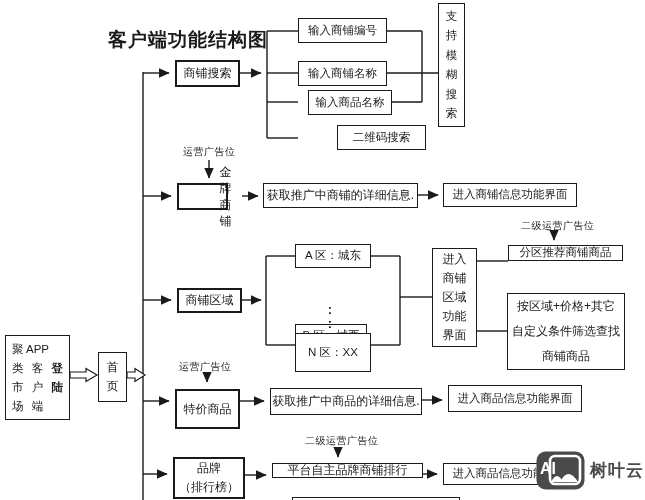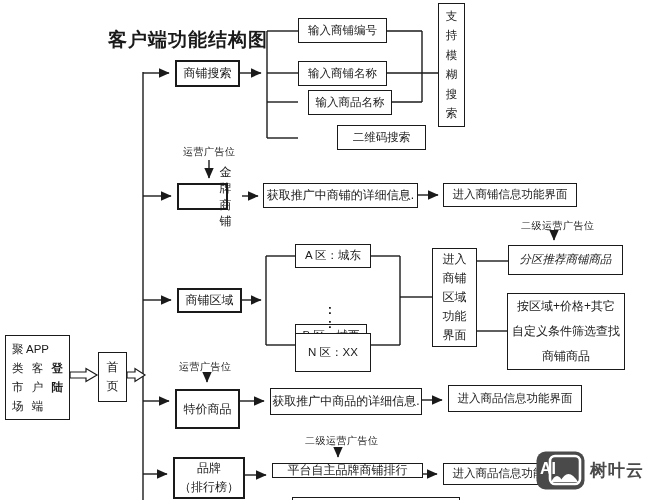--- a/index.html
+++ b/index.html
@@ -136,21 +136,21 @@
   <div class="node f11" style="left:295px;top:244px;width:76px;height:24px;">A 区：城东</div>
   <div class="node f11" style="left:295px;top:276px;width:72px;height:24px;margin-top:48px;">B 区：城西</div>
   <div class="dots" style="left:322px;top:303px;width:16px;">:
 :</div>
   <div class="node f11" style="left:295px;top:333px;width:76px;height:39px;">N 区：XX</div>
   <div class="node" style="left:432px;top:248px;width:45px;height:99px;line-height:19px;">进入
 商铺
 区域
 功能
 界面</div>
-  <div class="node f11" style="left:508px;top:245px;width:115px;height:30px;font-style:italic;">分区推荐商铺商品</div>
+  <div class="node f11" style="left:508px;top:245px;width:115px;height:16px;">分区推荐商铺商品</div>
   <div class="node" style="left:507px;top:293px;width:118px;height:77px;line-height:25px;">按区域+价格+其它
 自定义条件筛选查找
 商铺商品</div>
 
   <div class="lbl" style="left:179px;top:360px;">运营广告位</div>
   <div class="node b2" style="left:175px;top:389px;width:65px;height:40px;">特价商品</div>
   <div class="node b1" style="left:270px;top:388px;width:152px;height:27px;">获取推广中商品的详细信息.</div>
   <div class="node b1 f11" style="left:448px;top:385px;width:134px;height:27px;">进入商品信息功能界面</div>
 
   <div class="lbl" style="left:305px;top:434px;">二级运营广告位</div>

